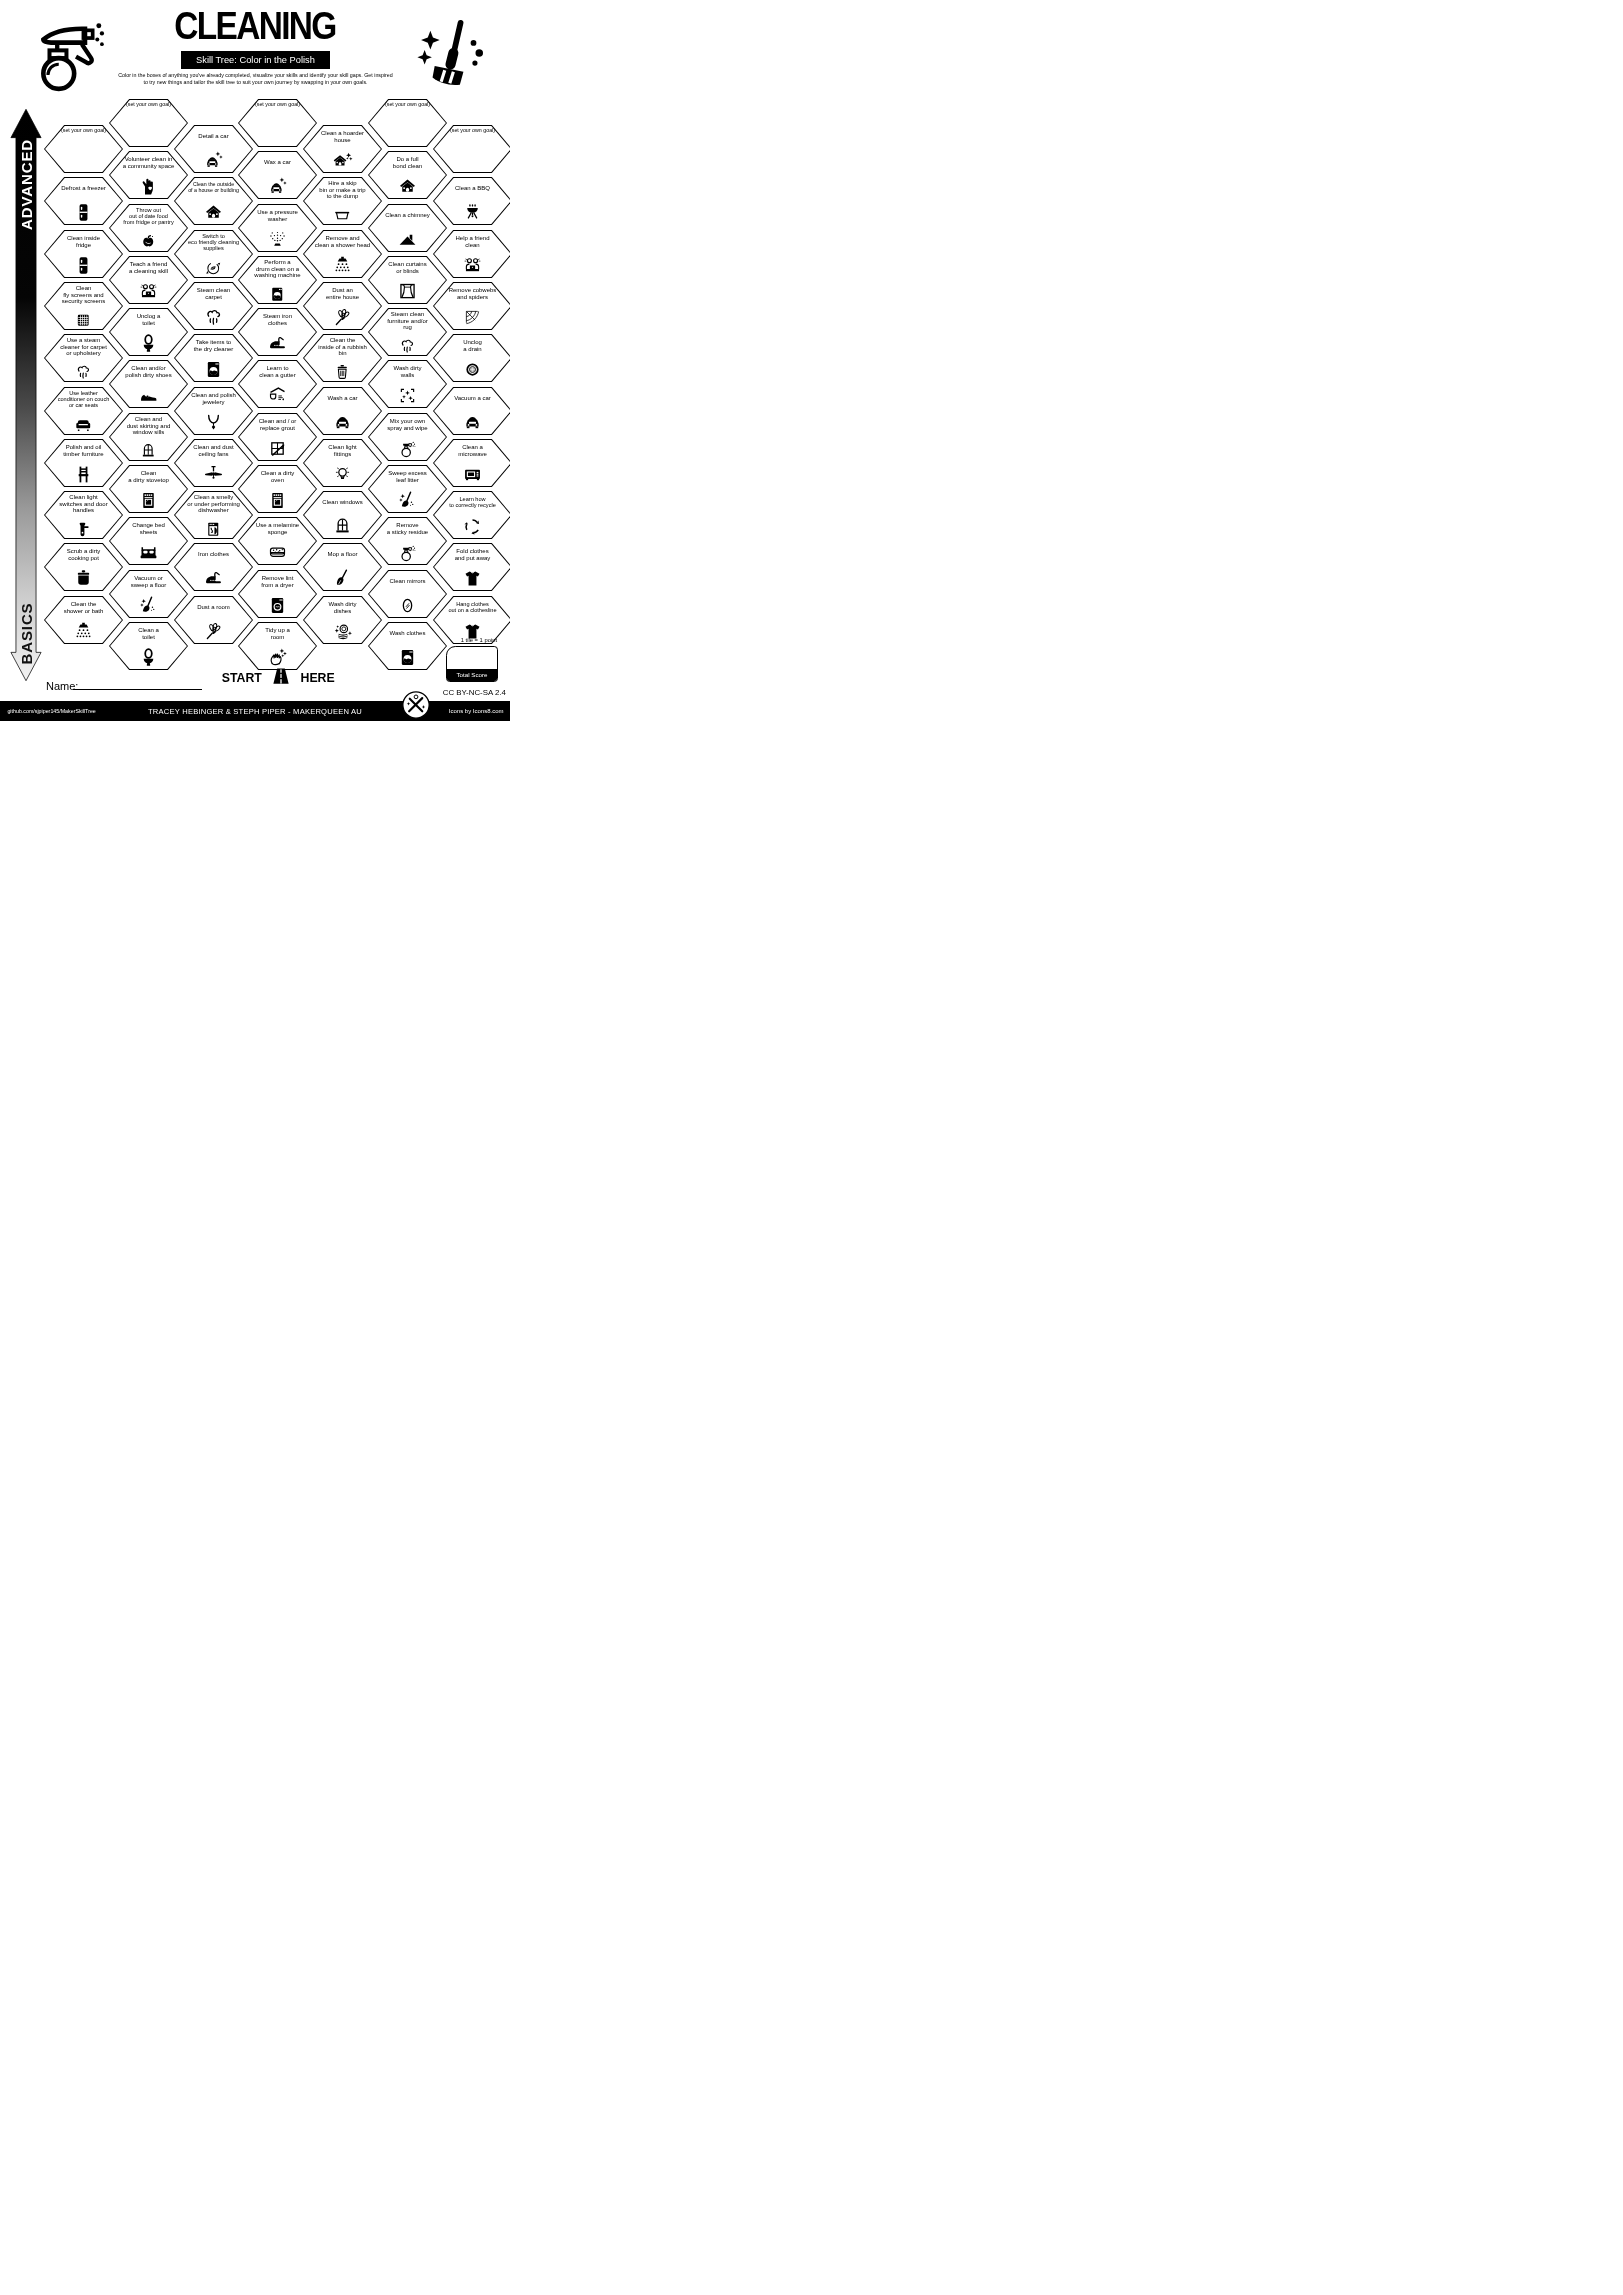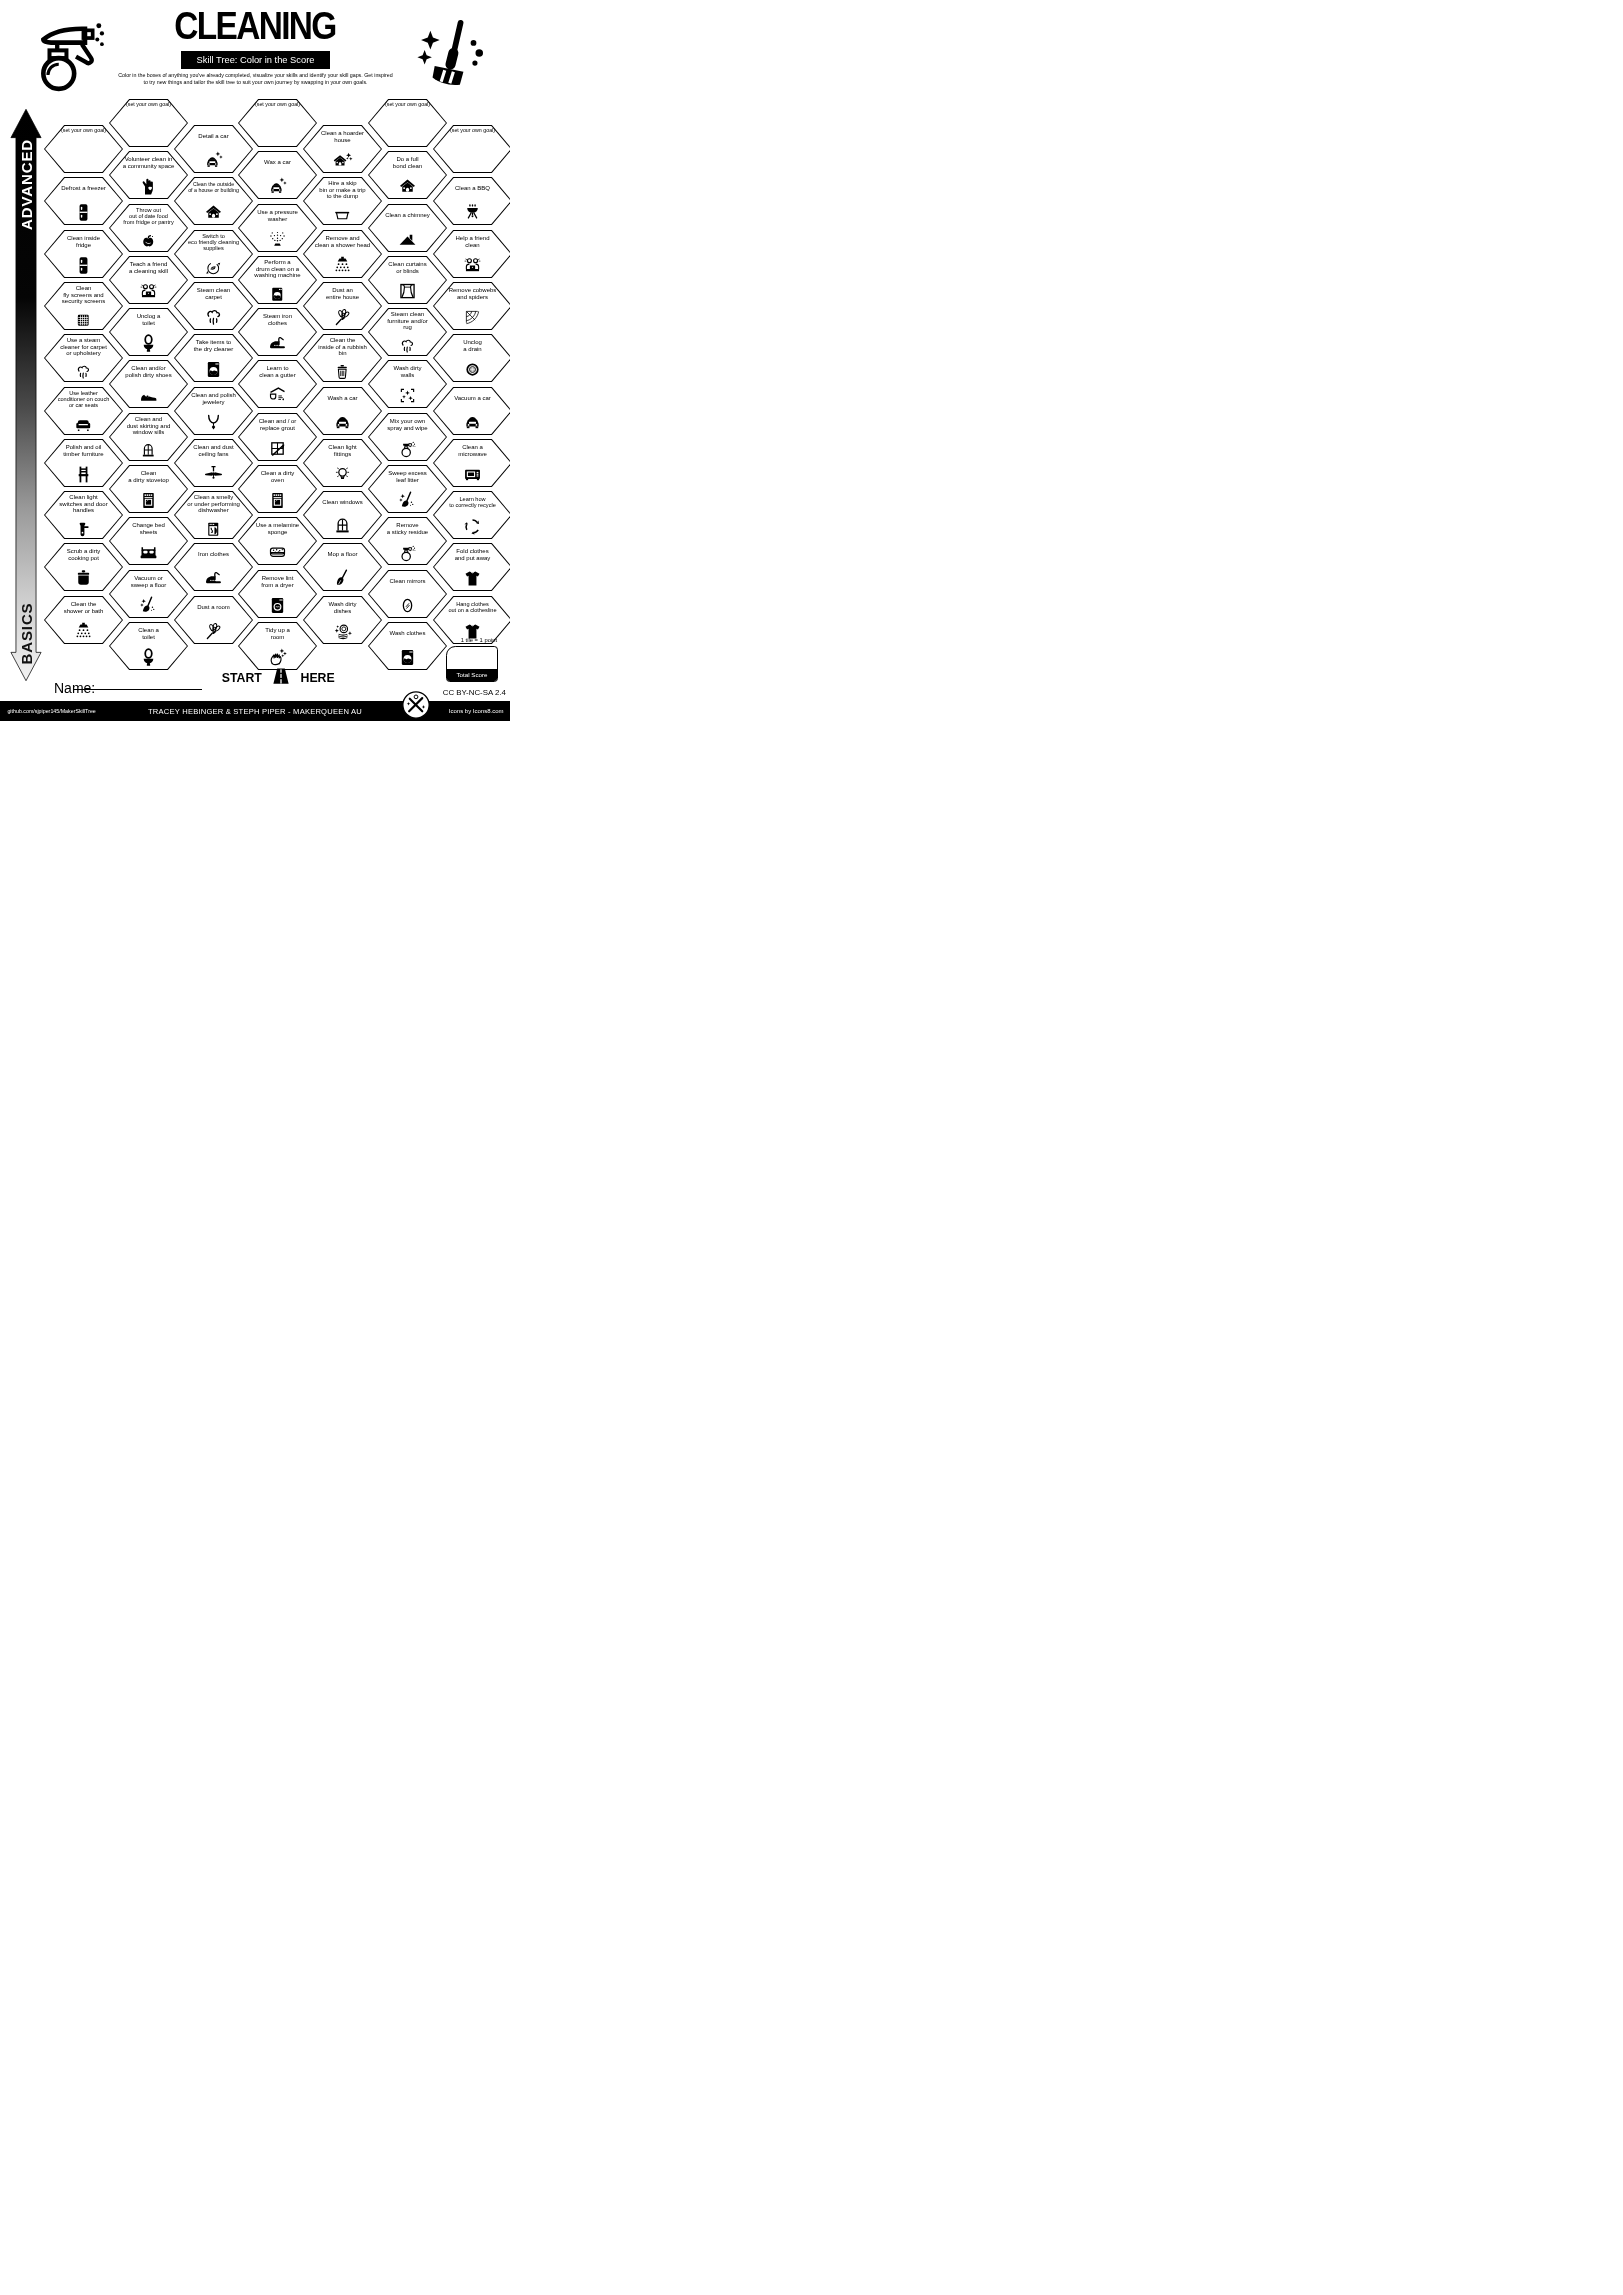--- a/index.html
+++ b/index.html
@@ -34,21 +34,21 @@
   .hex .inner{position:absolute;inset:1.1px;background:#fff;
     clip-path:polygon(0 50%,25.5% 0,74.5% 0,100% 50%,74.5% 100%,25.5% 100%);}
   .hex .label{position:absolute;left:3.7px;right:3.7px;text-align:center;line-height:1.12;
     white-space:pre-line;z-index:2;}
   .hex .icon{position:absolute;left:0;right:0;display:flex;justify-content:center;z-index:2;}
 
   
   #start-block{position:absolute;left:213px;top:666px;width:130px;display:flex;
                align-items:center;justify-content:center;gap:5.6px;}
   #start-block .word{font-size:13.4px;font-weight:900;letter-spacing:0;transform:scaleX(.92);}
-  #name-row{position:absolute;left:54px;top:680px;font-size:14px;}
+  #name-row{position:absolute;left:46px;top:680px;font-size:11px;}
   #name-line{position:absolute;left:73px;top:689px;width:129px;border-bottom:0.9px solid #000;}
   #score-note{position:absolute;left:416px;top:637px;width:81px;text-align:right;font-size:5.8px;}
   #score-box{position:absolute;left:446px;top:646px;width:52px;height:36px;border:1.1px solid #000;
              border-radius:9.3px 3.7px 3.7px 3.7px;overflow:hidden;background:#fff;box-sizing:border-box;}
   #score-strip{position:absolute;left:0;right:0;bottom:0;height:12.5px;background:#000;color:#fff;
                display:flex;align-items:center;justify-content:center;font-size:6.2px;}
   #license{position:absolute;left:413px;top:688px;width:93px;text-align:right;font-size:7.9px;}
   #badge{position:absolute;left:401px;top:690px;z-index:5;}
 
   
@@ -56,21 +56,21 @@
   #footer .fl{position:absolute;left:7.4px;top:0;height:100%;display:flex;align-items:center;font-size:5.3px;}
   #footer .fc{position:absolute;left:0;width:100%;top:0;height:100%;display:flex;align-items:center;
               justify-content:center;font-size:7.6px;letter-spacing:0.2px;}
   #footer .fr{position:absolute;right:6.5px;top:0;height:100%;display:flex;align-items:center;font-size:6px;}
 </style>
 </head>
 <body>
 
 <div class="title">CLEANING</div>
 <div class="subtitle-box">
-  <span>Skill Tree: Color in the Score</span>
+  <span>Skill Tree: Color in the Polish</span>
 </div>
 <div class="description">Color in the boxes of anything you've already completed, visualize your skills and identify your skill gaps.  Get inspired
 to try new things and tailor the skill tree to suit your own journey by swapping in your own goals.</div>
 
 <div class="deco" id="deco-spray"><svg width="74" height="78" viewBox="0 0 48 48">
       <path d="M8 14c6-5 14-7 25-7h2v9H13c-3 0-5-1-5-2z" fill="none" stroke="#000" stroke-width="3"></path>
       <rect x="34" y="8" width="6" height="5" fill="none" stroke="#000" stroke-width="2.4"></rect>
       <path d="M33 17l6 9c1.2 2-.8 4-2.8 3l-7-4" fill="none" stroke="#000" stroke-width="2.8"></path>
       <path d="M17 16v5" stroke="#000" stroke-width="2.8"></path>
       <rect x="12" y="21" width="11" height="5" fill="none" stroke="#000" stroke-width="2.6"></rect>

